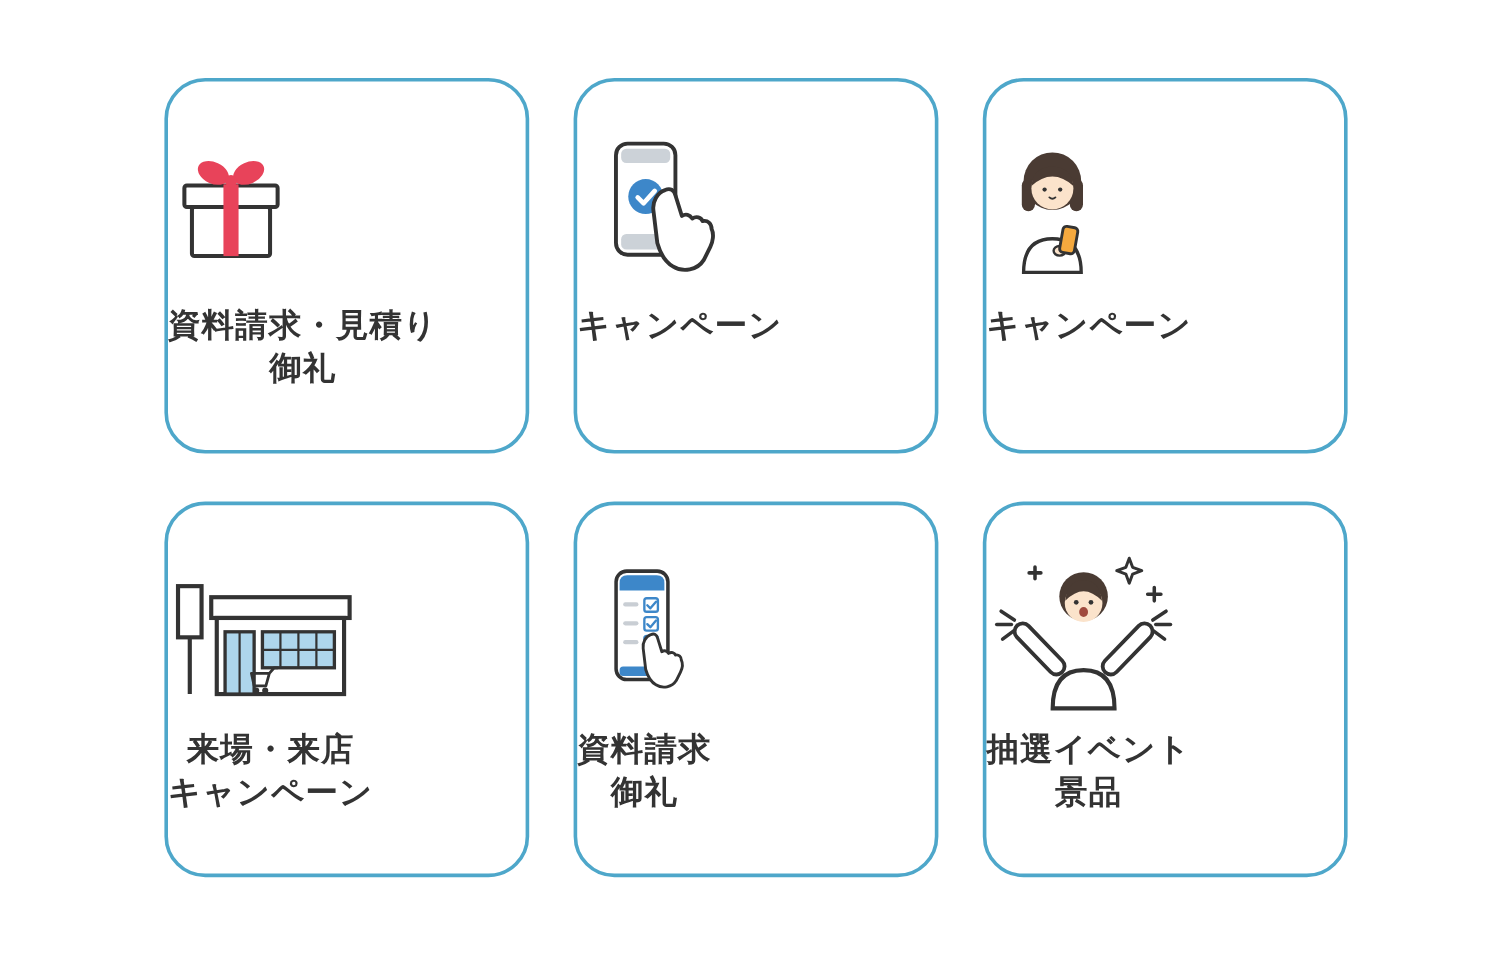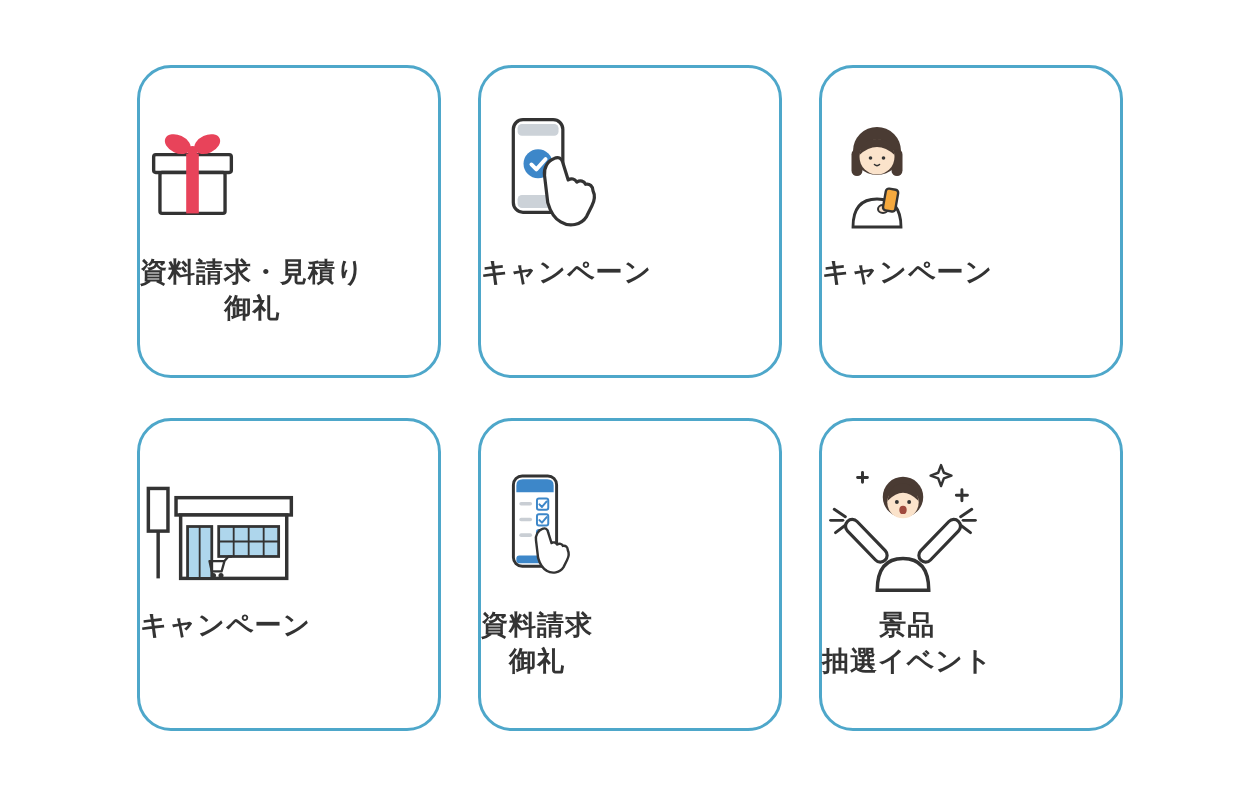--- a/index.html
+++ b/index.html
@@ -86,20 +86,21 @@
           <line x1="107" y1="49" x2="107" y2="75" stroke="#333" stroke-width="1.6"></line>
           <line x1="68" y1="62" x2="120" y2="62" stroke="#333" stroke-width="1.6"></line>
           <g stroke="#333" stroke-width="2" fill="none" stroke-linecap="round" stroke-linejoin="round">
             <path d="M60 79 h13 l-2.5 9 h-8.5 l-2 -9 M73 79 l3.5 -4 h2.5"></path>
             <circle cx="63.5" cy="91.5" r="2.2" fill="#333" stroke="none"></circle>
             <circle cx="70" cy="91.5" r="2.2" fill="#333" stroke="none"></circle>
           </g>
         </svg>
       </div>
       <div class="label">
+        <div>来場・来店</div>
         <div>キャンペーン</div>
       </div>
     </div>
 
     <div class="card">
       <div class="icon-area">
         <svg width="108" height="110" viewBox="0 0 110 112">
           <rect x="33" y="5" width="44" height="92" rx="9" fill="#fff" stroke="#333" stroke-width="3"></rect>
           <path d="M36 15 Q36 8.5 42.5 8.5 L67.5 8.5 Q74 8.5 74 15 L74 21.5 L36 21.5 Z" fill="#3d87c9"></path>
           <rect x="36" y="86" width="38" height="8" rx="3" fill="#3d87c9"></rect>
@@ -145,19 +146,19 @@
           <circle cx="71" cy="34" r="1.6" fill="#333"></circle>
           <ellipse cx="66" cy="40.5" rx="3" ry="3.4" fill="#a04a3e"></ellipse>
           <path d="M97 4 L99.3 10.2 L105.5 12.5 L99.3 14.8 L97 21 L94.7 14.8 L88.5 12.5 L94.7 10.2 Z" fill="#fff" stroke="#333" stroke-width="2" stroke-linejoin="round"></path>
           <g stroke="#333" stroke-width="2.4" stroke-linecap="round">
             <path d="M114 24 v9 M109.5 28.5 h9"></path>
             <path d="M33 10 v8 M29 14 h8"></path>
           </g>
         </svg>
       </div>
       <div class="label">
+        <div>抽選イベント</div>
         <div>景品</div>
-        <div>抽選イベント</div>
       </div>
     </div>
 
   </div>
 </div>
 
 </body></html>

